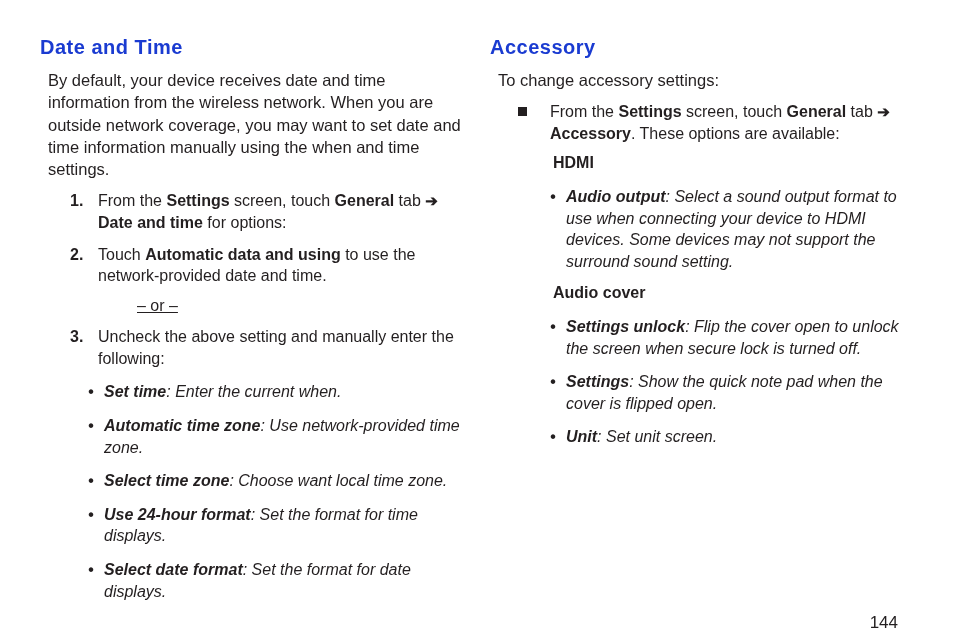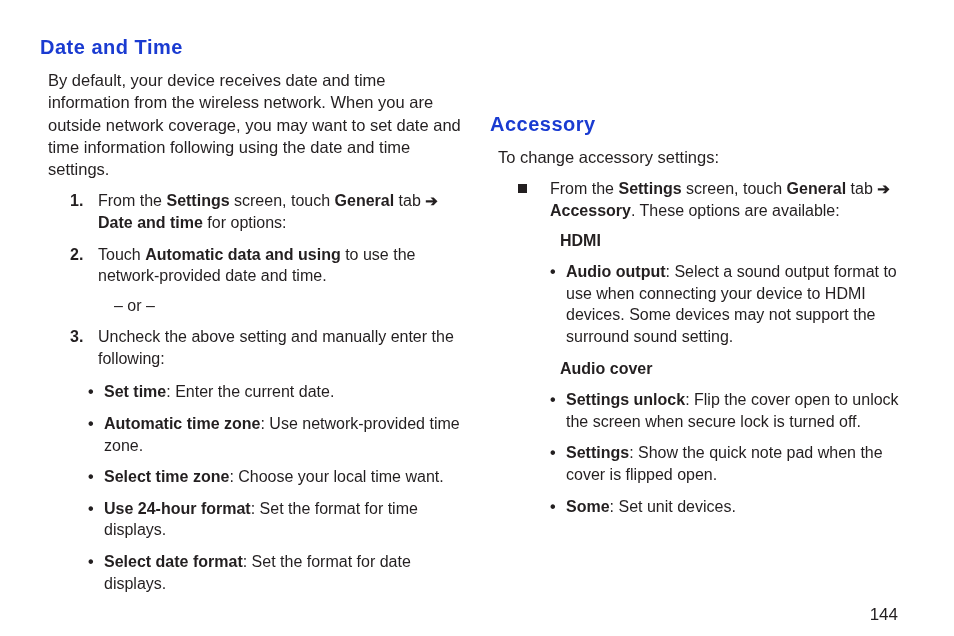--- a/index.html
+++ b/index.html
@@ -20,21 +20,20 @@
     width: 954px;
     height: 636px;
     padding: 34px 40px 22px 40px;
     display: flex;
     flex-direction: column;
   }
   .columns {
     flex: 1;
     display: flex;
     gap: 26px;
-    align-items: center;
   }
   .col {
     width: 50%;
     position: relative;
   }
   h2.section {
     font-family: "Arial Black", "Helvetica Neue", Helvetica, Arial, sans-serif;
     font-weight: 900;
     font-stretch: normal;
     letter-spacing: 0.5px;
@@ -57,31 +56,33 @@
     position: relative;
   }
   ol.steps > li > .num {
     position: absolute;
     left: 0;
     top: 0;
     font-weight: 700;
     font-family: Arial, Helvetica, sans-serif;
   }
   .or {
-    margin: 8px 0 8px 16px;
+    margin: 8px 0 8px 39px;
+    text-decoration: underline;
   }
   ul.bullets {
     list-style: none;
     padding: 0;
     margin: 10px 0 0 0;
   }
   ul.bullets > li {
     position: relative;
     padding: 0 0 0 16px;
-    margin: 6px 0 10px 0;
+    margin: 12px 0 10px 0;
+    font-style: italic;
   }
   ul.bullets > li::before {
     content: "•";
     position: absolute;
     left: 0;
     top: 0;
     font-weight: bold;
   }
   .square-item {
     position: relative;
@@ -92,21 +93,21 @@
     content: "";
     position: absolute;
     left: 12px;
     top: 6px;
     width: 9px;
     height: 9px;
     background: #231f20;
   }
   .sub-head {
     font-weight: 700;
-    margin: 8px 0 4px 10px;
+    margin: 8px 0 4px 3px;
   }
   .arrow {
     font-weight: 700;
     font-size: 15px;
     display: inline-block;
     vertical-align: baseline;
   }
   b, .b { font-weight: 700; }
   .footer {
     text-align: right;
@@ -120,21 +121,21 @@
   }
 </style>
 </head>
 <body>
 
 <div class="page">
   <div class="columns">
 
     <div class="col">
       <h2 class="section">Date and Time</h2>
-      <p class="intro">By default, your device receives date and time information from the wireless network. When you are outside network coverage, you may want to set date and time information following using the date and time settings.</p>
+      <p class="intro">By default, your device receives date and time information from the wireless network. When you are outside network coverage, you may want to set date and time information manually using the when and time settings.</p>
 
       <ol class="steps">
         <li>
           <span class="num">1.</span>
           <span>
             <span>From the </span><b>Settings</b><span> screen, touch </span><b>General</b><span> tab </span><span class="arrow">➔</span>
             <b>Date and time</b><span> for options:</span>
           </span>
         </li>
         <li>
@@ -142,23 +143,23 @@
           <span>
             <span>Touch </span><b>Automatic data and using</b><span> to use the network-provided date and time.</span>
           </span>
           <div class="or">– or –</div>
         </li>
         <li>
           <span class="num">3.</span>
           <span>Uncheck the above setting and manually enter the following:</span>
 
           <ul class="bullets" style="margin-left:-10px; margin-top:12px;">
-            <li><b>Set time</b><span>: Enter the current date.</span></li>
+            <li><b>Set time</b><span>: Enter the current when.</span></li>
             <li><b>Automatic time zone</b><span>: Use network-provided time zone.</span></li>
-            <li><b>Select time zone</b><span>: Choose your local time want.</span></li>
+            <li><b>Select time zone</b><span>: Choose want local time zone.</span></li>
             <li><b>Use 24-hour format</b><span>: Set the format for time displays.</span></li>
             <li><b>Select date format</b><span>: Set the format for date displays.</span></li>
           </ul>
         </li>
       </ol>
     </div>
 
     <div class="col">
       <h2 class="section">Accessory</h2>
       <p class="intro">To change accessory settings:</p>
@@ -169,21 +170,21 @@
 
         <div class="sub-head">HDMI</div>
         <ul class="bullets">
           <li><b>Audio output</b><span>: Select a sound output format to use when connecting your device to HDMI devices. Some devices may not support the surround sound setting.</span></li>
         </ul>
 
         <div class="sub-head">Audio cover</div>
         <ul class="bullets">
           <li><b>Settings unlock</b><span>: Flip the cover open to unlock the screen when secure lock is turned off.</span></li>
           <li><b>Settings</b><span>: Show the quick note pad when the cover is flipped open.</span></li>
-          <li><b>Some</b><span>: Set unit devices.</span></li>
+          <li><b>Unit</b><span>: Set unit screen.</span></li>
         </ul>
       </div>
     </div>
 
   </div>
 
   <div class="footer">
     
     <span class="pg">144</span>
   </div>

